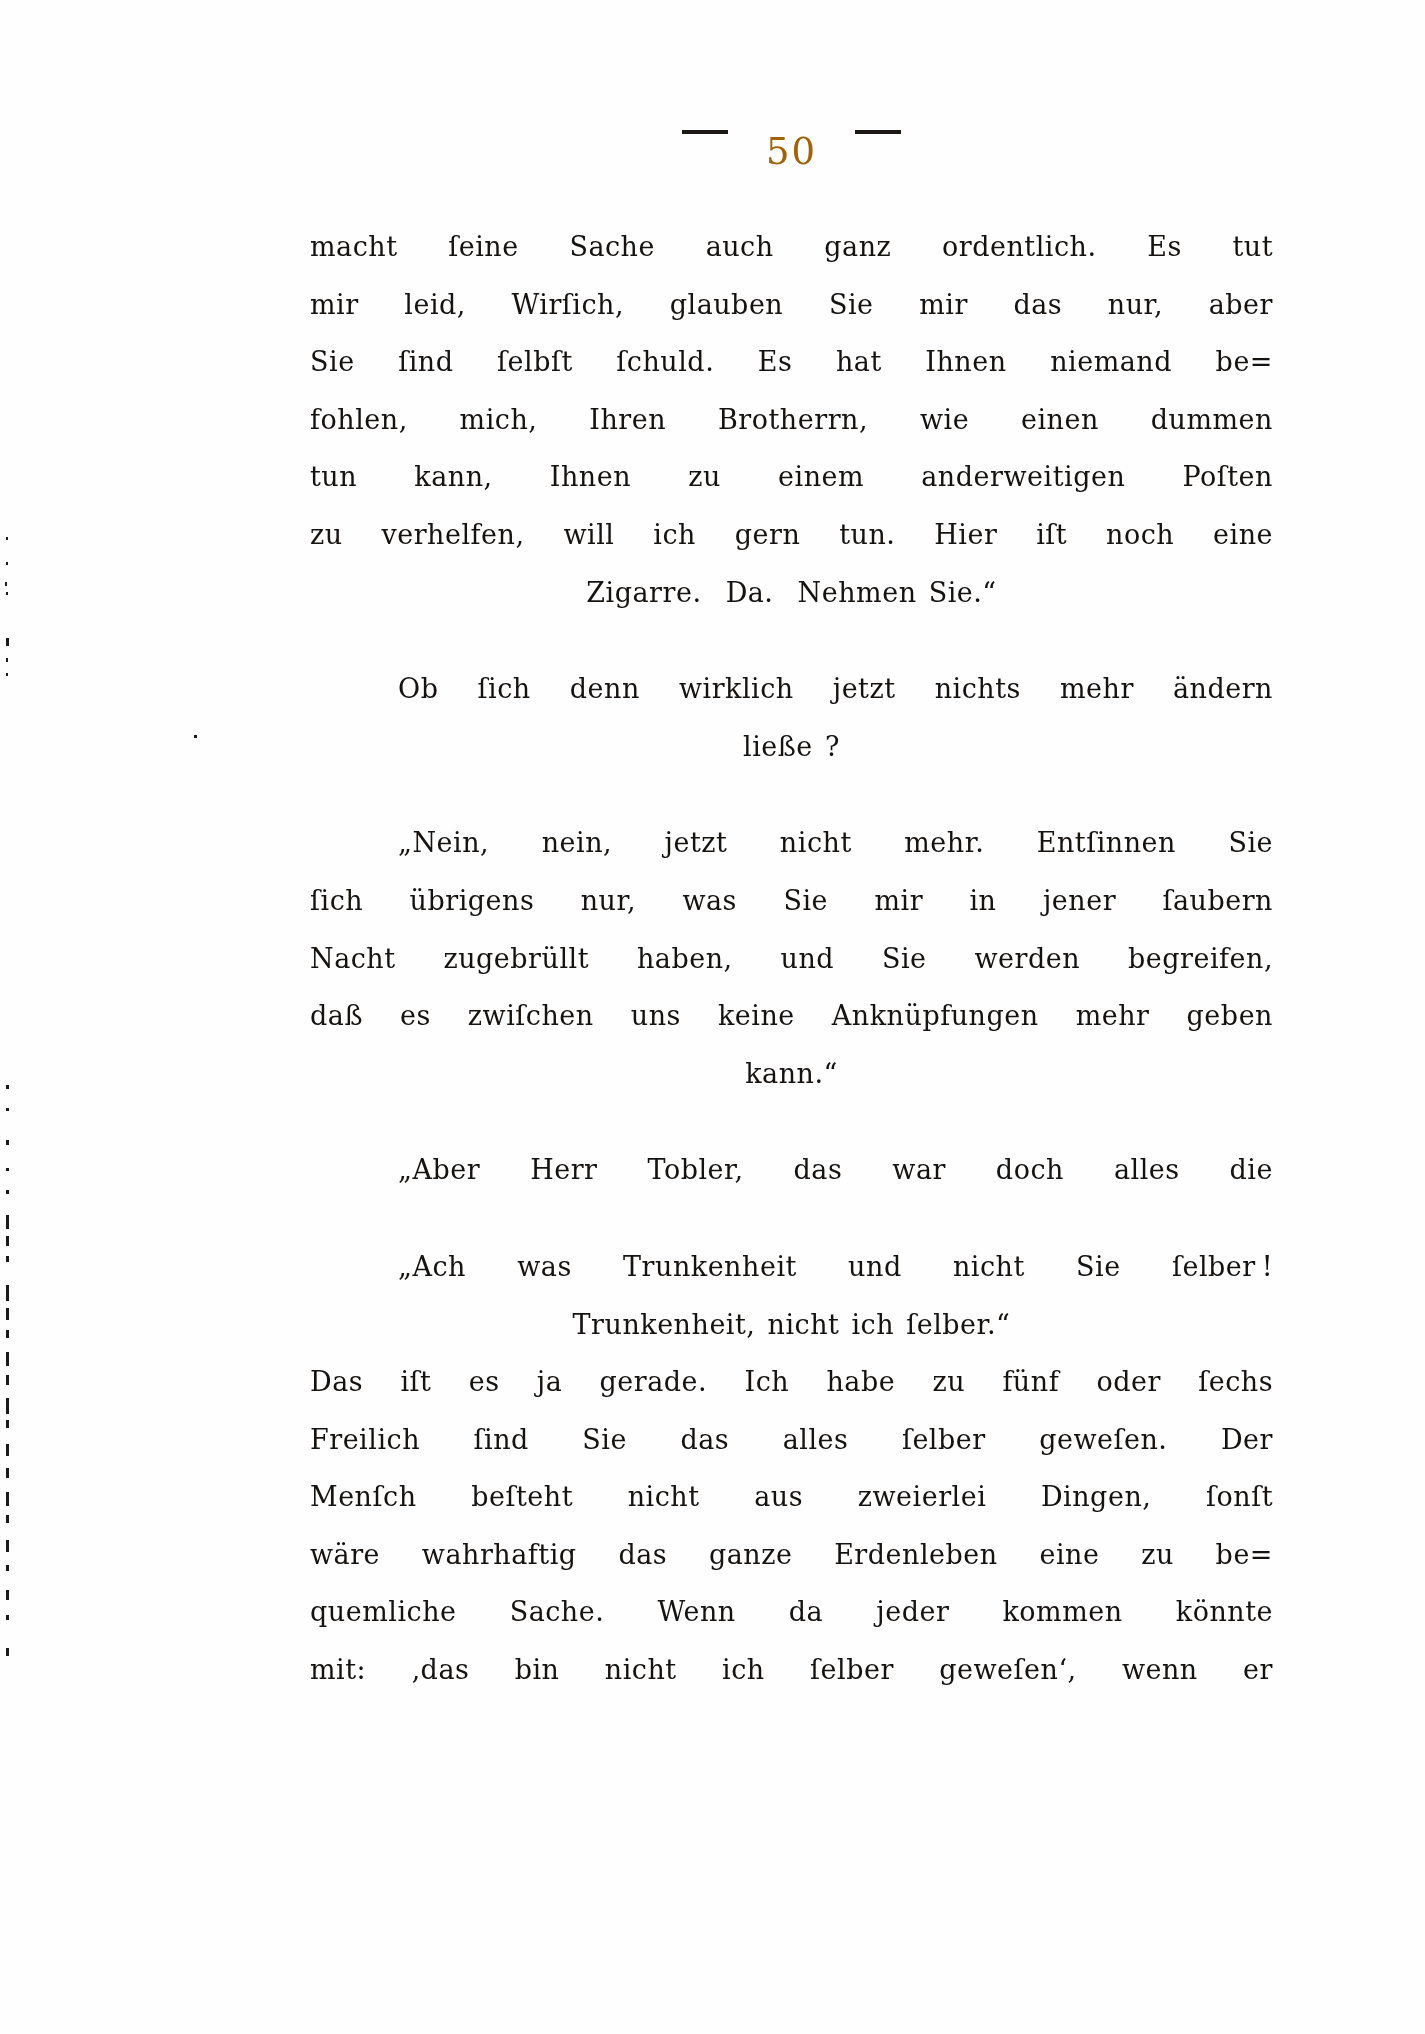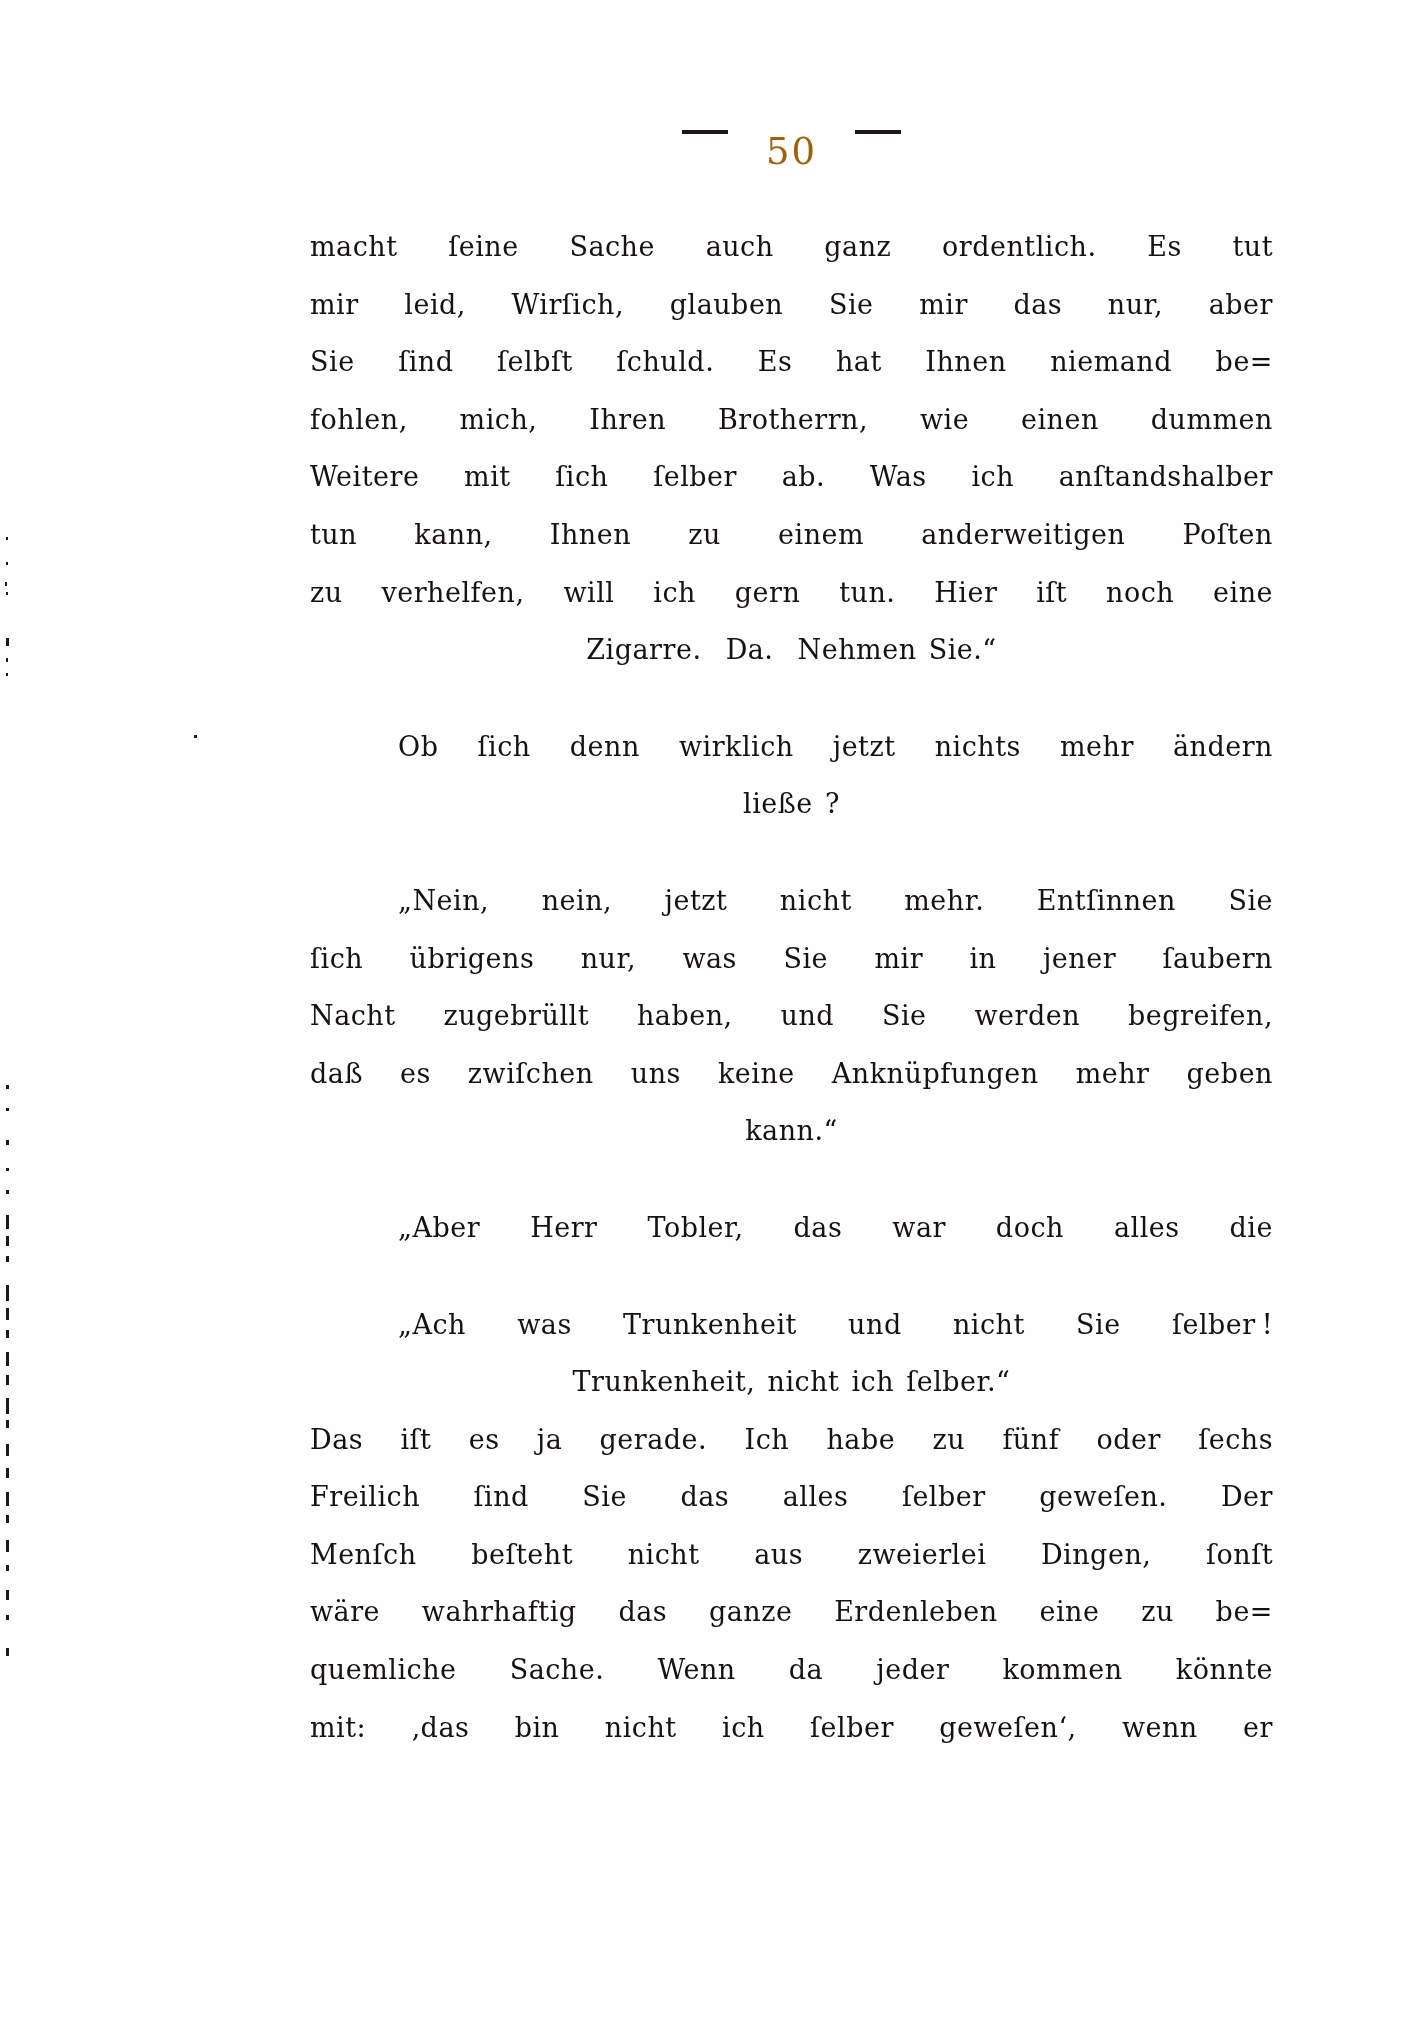--- a/index.html
+++ b/index.html
@@ -82,21 +82,20 @@
     <span class="head-dash"></span>
     <span id="page-number-text">50</span>
     <span class="head-dash"></span>
   </div>
 
   <div id="text-block">
     <div class="line j">macht ſeine Sache auch ganz ordentlich. Es tut</div>
     <div class="line j">mir leid, Wirſich, glauben Sie mir das nur, aber</div>
     <div class="line j">Sie ſind ſelbſt ſchuld. Es hat Ihnen niemand be=</div>
     <div class="line j">fohlen, mich, Ihren Brotherrn, wie einen dummen</div>
-    <div class="line j">Weitere mit ſich ſelber ab. Was ich anſtandshalber</div>
     <div class="line j">tun kann, Ihnen zu einem anderweitigen Poſten</div>
     <div class="line j">zu verhelfen, will ich gern tun. Hier iſt noch eine</div>
     <div class="line short">Zigarre.  Da.  Nehmen Sie.“</div>
     <div class="line j ind">Ob ſich denn wirklich jetzt nichts mehr ändern</div>
     <div class="line short">ließe ?</div>
     <div class="line j ind">„Nein, nein, jetzt nicht mehr. Entſinnen Sie</div>
     <div class="line j">ſich übrigens nur, was Sie mir in jener ſaubern</div>
     <div class="line j">Nacht zugebrüllt haben, und Sie werden begreifen,</div>
     <div class="line j">daß es zwiſchen uns keine Anknüpfungen mehr geben</div>
     <div class="line short">kann.“</div>

